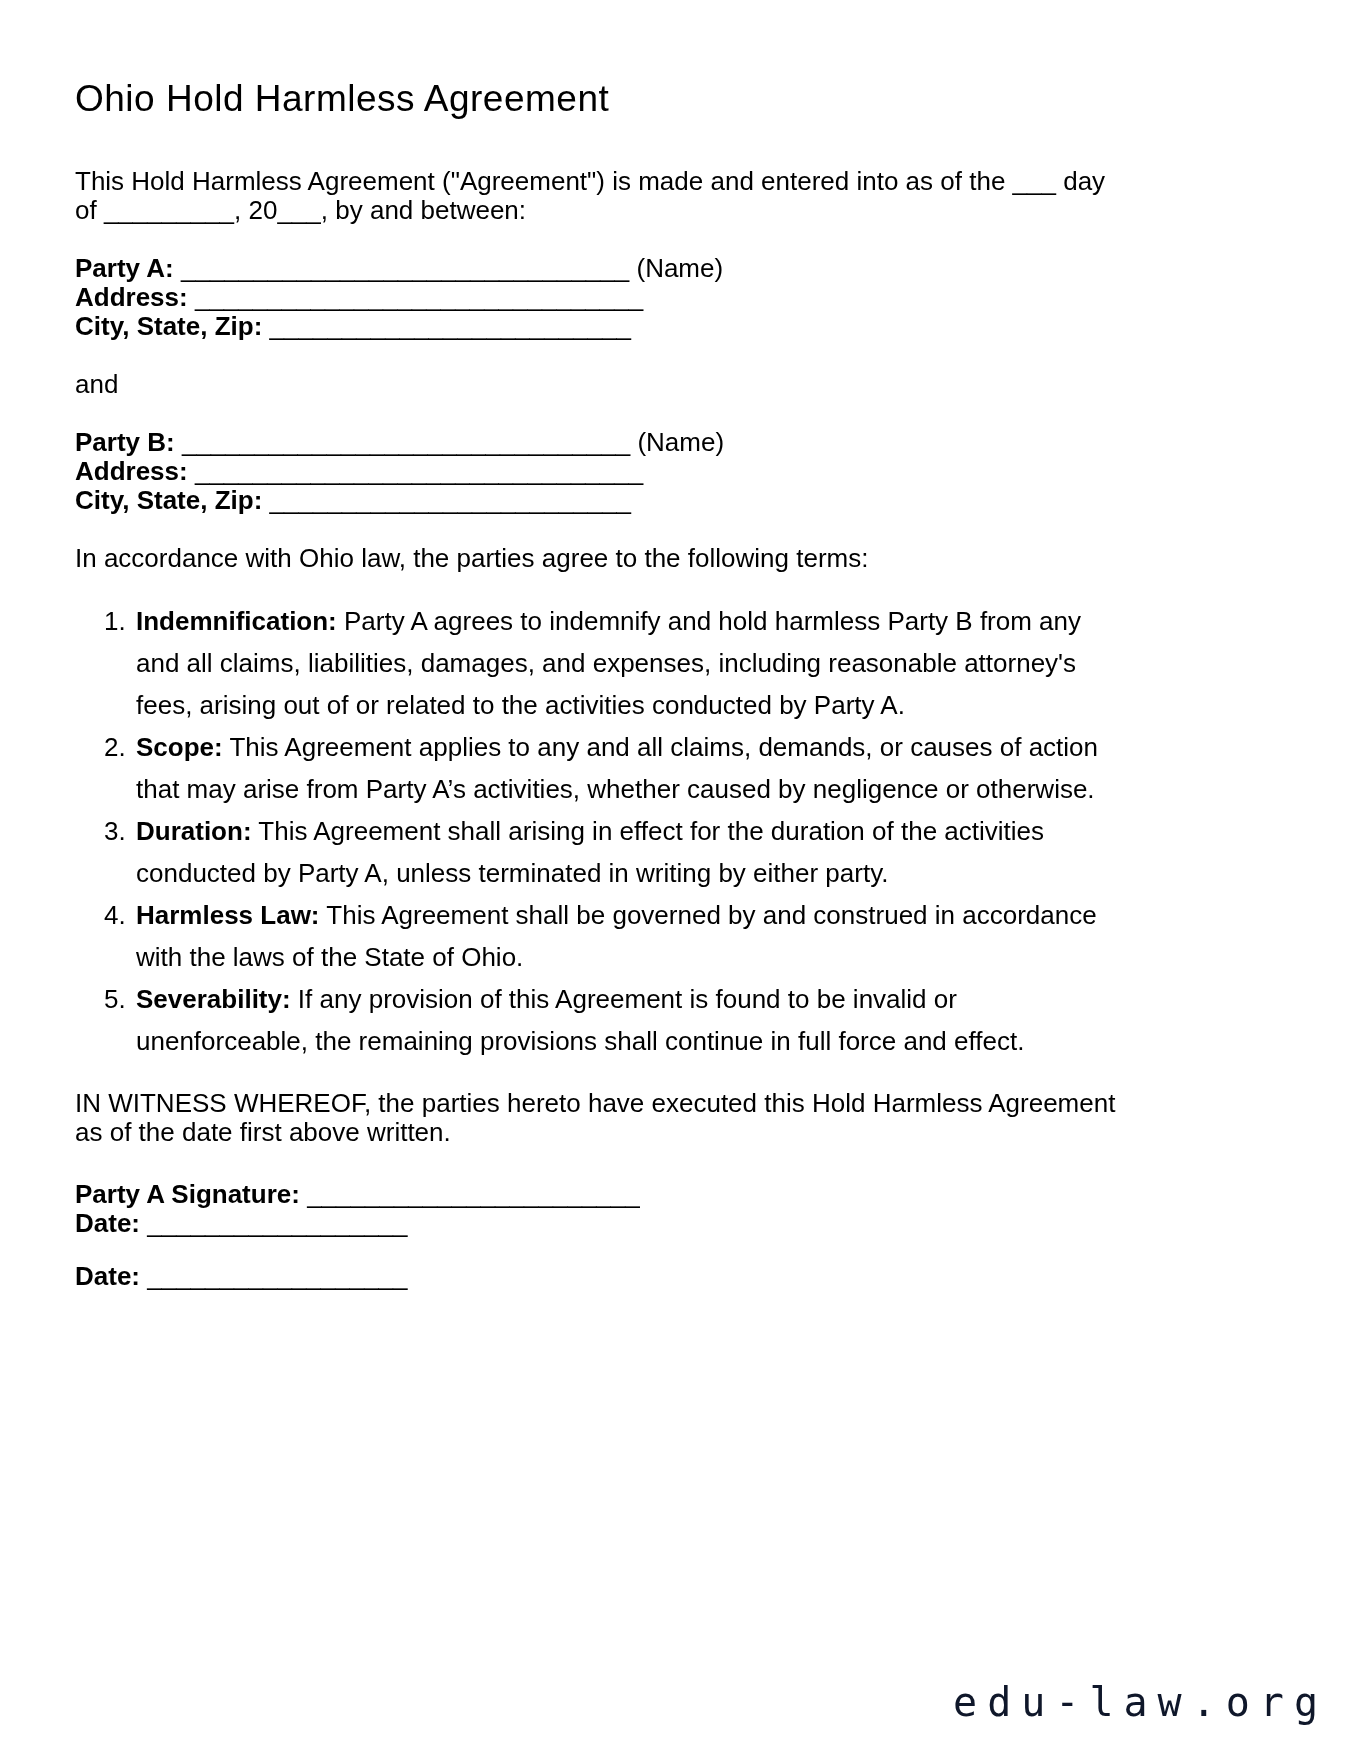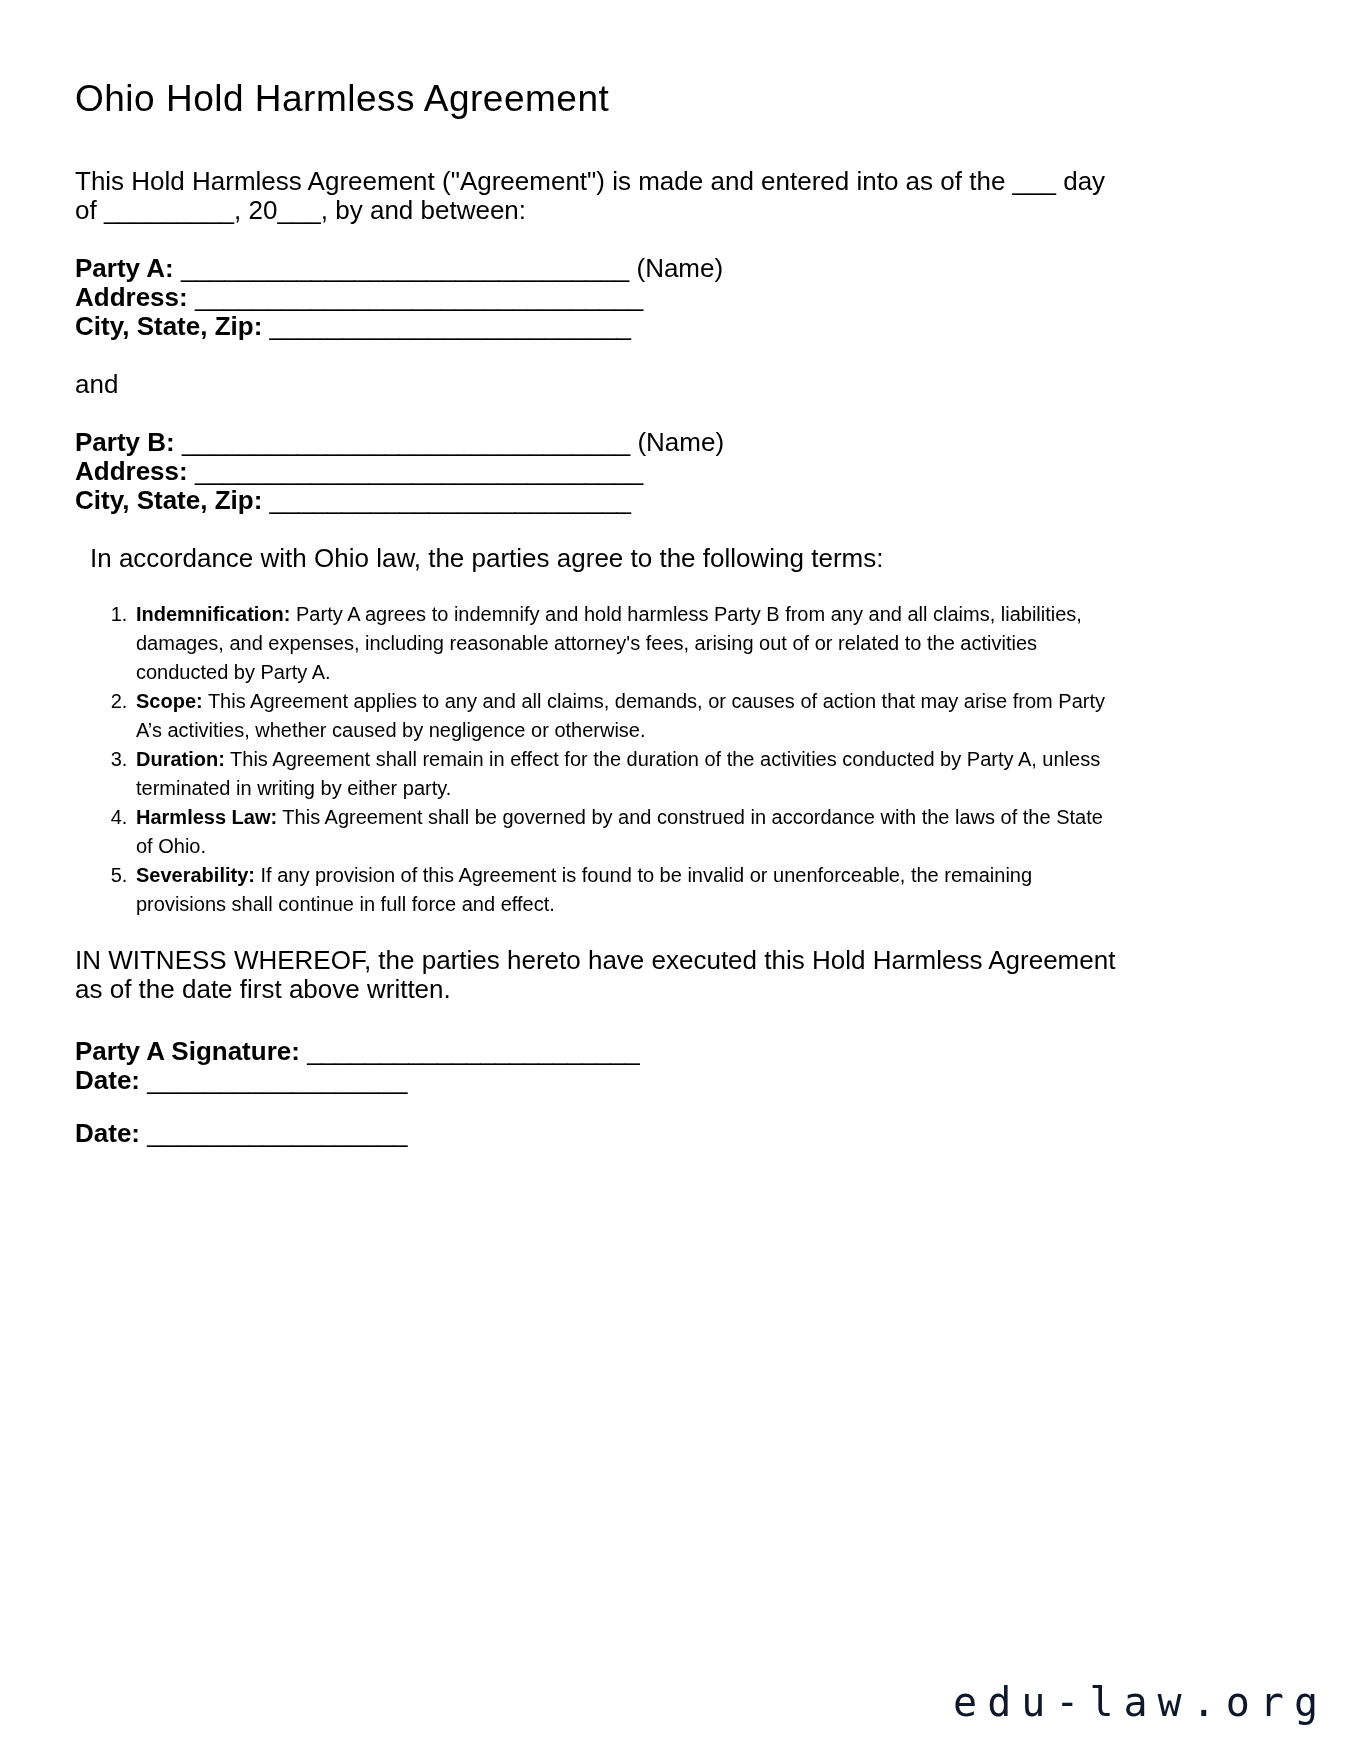--- a/index.html
+++ b/index.html
@@ -29,26 +29,26 @@
   .para, .field-block, .connector, .terms-intro, .witness, .sig-block {
     font-size: 26px;
     line-height: 29px;
     max-width: 1045px;
   }
   .para { margin: 0 0 29px 0; }
   .field-block { margin: 0 0 29px 0; }
   .field-line { margin: 0; }
   .field-line .lbl { font-weight: 700; }
   .connector { margin: 0 0 29px 0; }
-  .terms-intro { margin: 0 0 27px 15px; }
+  .terms-intro { margin: 0 0 27px 0; }
   ol.terms-list {
     margin: 0 0 27px 0;
     padding: 0 0 0 58px;
-    font-size: 20px;
-    line-height: 29px;
+    font-size: 26px;
+    line-height: 42px;
     max-width: 1045px;
   }
   ol.terms-list li { padding-left: 3px; margin: 0; }
   ol.terms-list li .term-label { font-weight: 700; }
   .witness { margin: 0 0 33px 0; }
   .sig-block { margin: 0 0 24px 0; }
   .sig-line { margin: 0; }
   .sig-line .lbl { font-weight: 700; }
   .footer-mark {
     position: absolute;
@@ -81,21 +81,21 @@
     <p class="field-line"><span class="lbl">Party B:</span> <span>_______________________________</span> <span>(Name)</span></p>
     <p class="field-line"><span class="lbl">Address:</span> <span>_______________________________</span></p>
     <p class="field-line"><span class="lbl">City, State, Zip:</span> <span>_________________________</span></p>
   </div>
 
   <p class="terms-intro">In accordance with Ohio law, the parties agree to the following terms:</p>
 
   <ol class="terms-list">
     <li><span class="term-label">Indemnification:</span><span> Party A agrees to indemnify and hold harmless Party B from any and all claims, liabilities, damages, and expenses, including reasonable attorney's fees, arising out of or related to the activities conducted by Party A.</span></li>
     <li><span class="term-label">Scope:</span><span> This Agreement applies to any and all claims, demands, or causes of action that may arise from Party A’s activities, whether caused by negligence or otherwise.</span></li>
-    <li><span class="term-label">Duration:</span><span> This Agreement shall remain in effect for the duration of the activities conducted by Party A, unless terminated in writing by either party.</span></li>
+    <li><span class="term-label">Duration:</span><span> This Agreement shall arising in effect for the duration of the activities conducted by Party A, unless terminated in writing by either party.</span></li>
     <li><span class="term-label">Harmless Law:</span><span> This Agreement shall be governed by and construed in accordance with the laws of the State of Ohio.</span></li>
     <li><span class="term-label">Severability:</span><span> If any provision of this Agreement is found to be invalid or unenforceable, the remaining provisions shall continue in full force and effect.</span></li>
   </ol>
 
   <p class="witness">IN WITNESS WHEREOF, the parties hereto have executed this Hold Harmless Agreement as of the date first above written.</p>
 
   <div class="sig-block">
     <p class="sig-line"><span class="lbl">Party A Signature:</span> <span>_______________________</span></p>
     <p class="sig-line"><span class="lbl">Date:</span> <span>__________________</span></p>
   </div>

